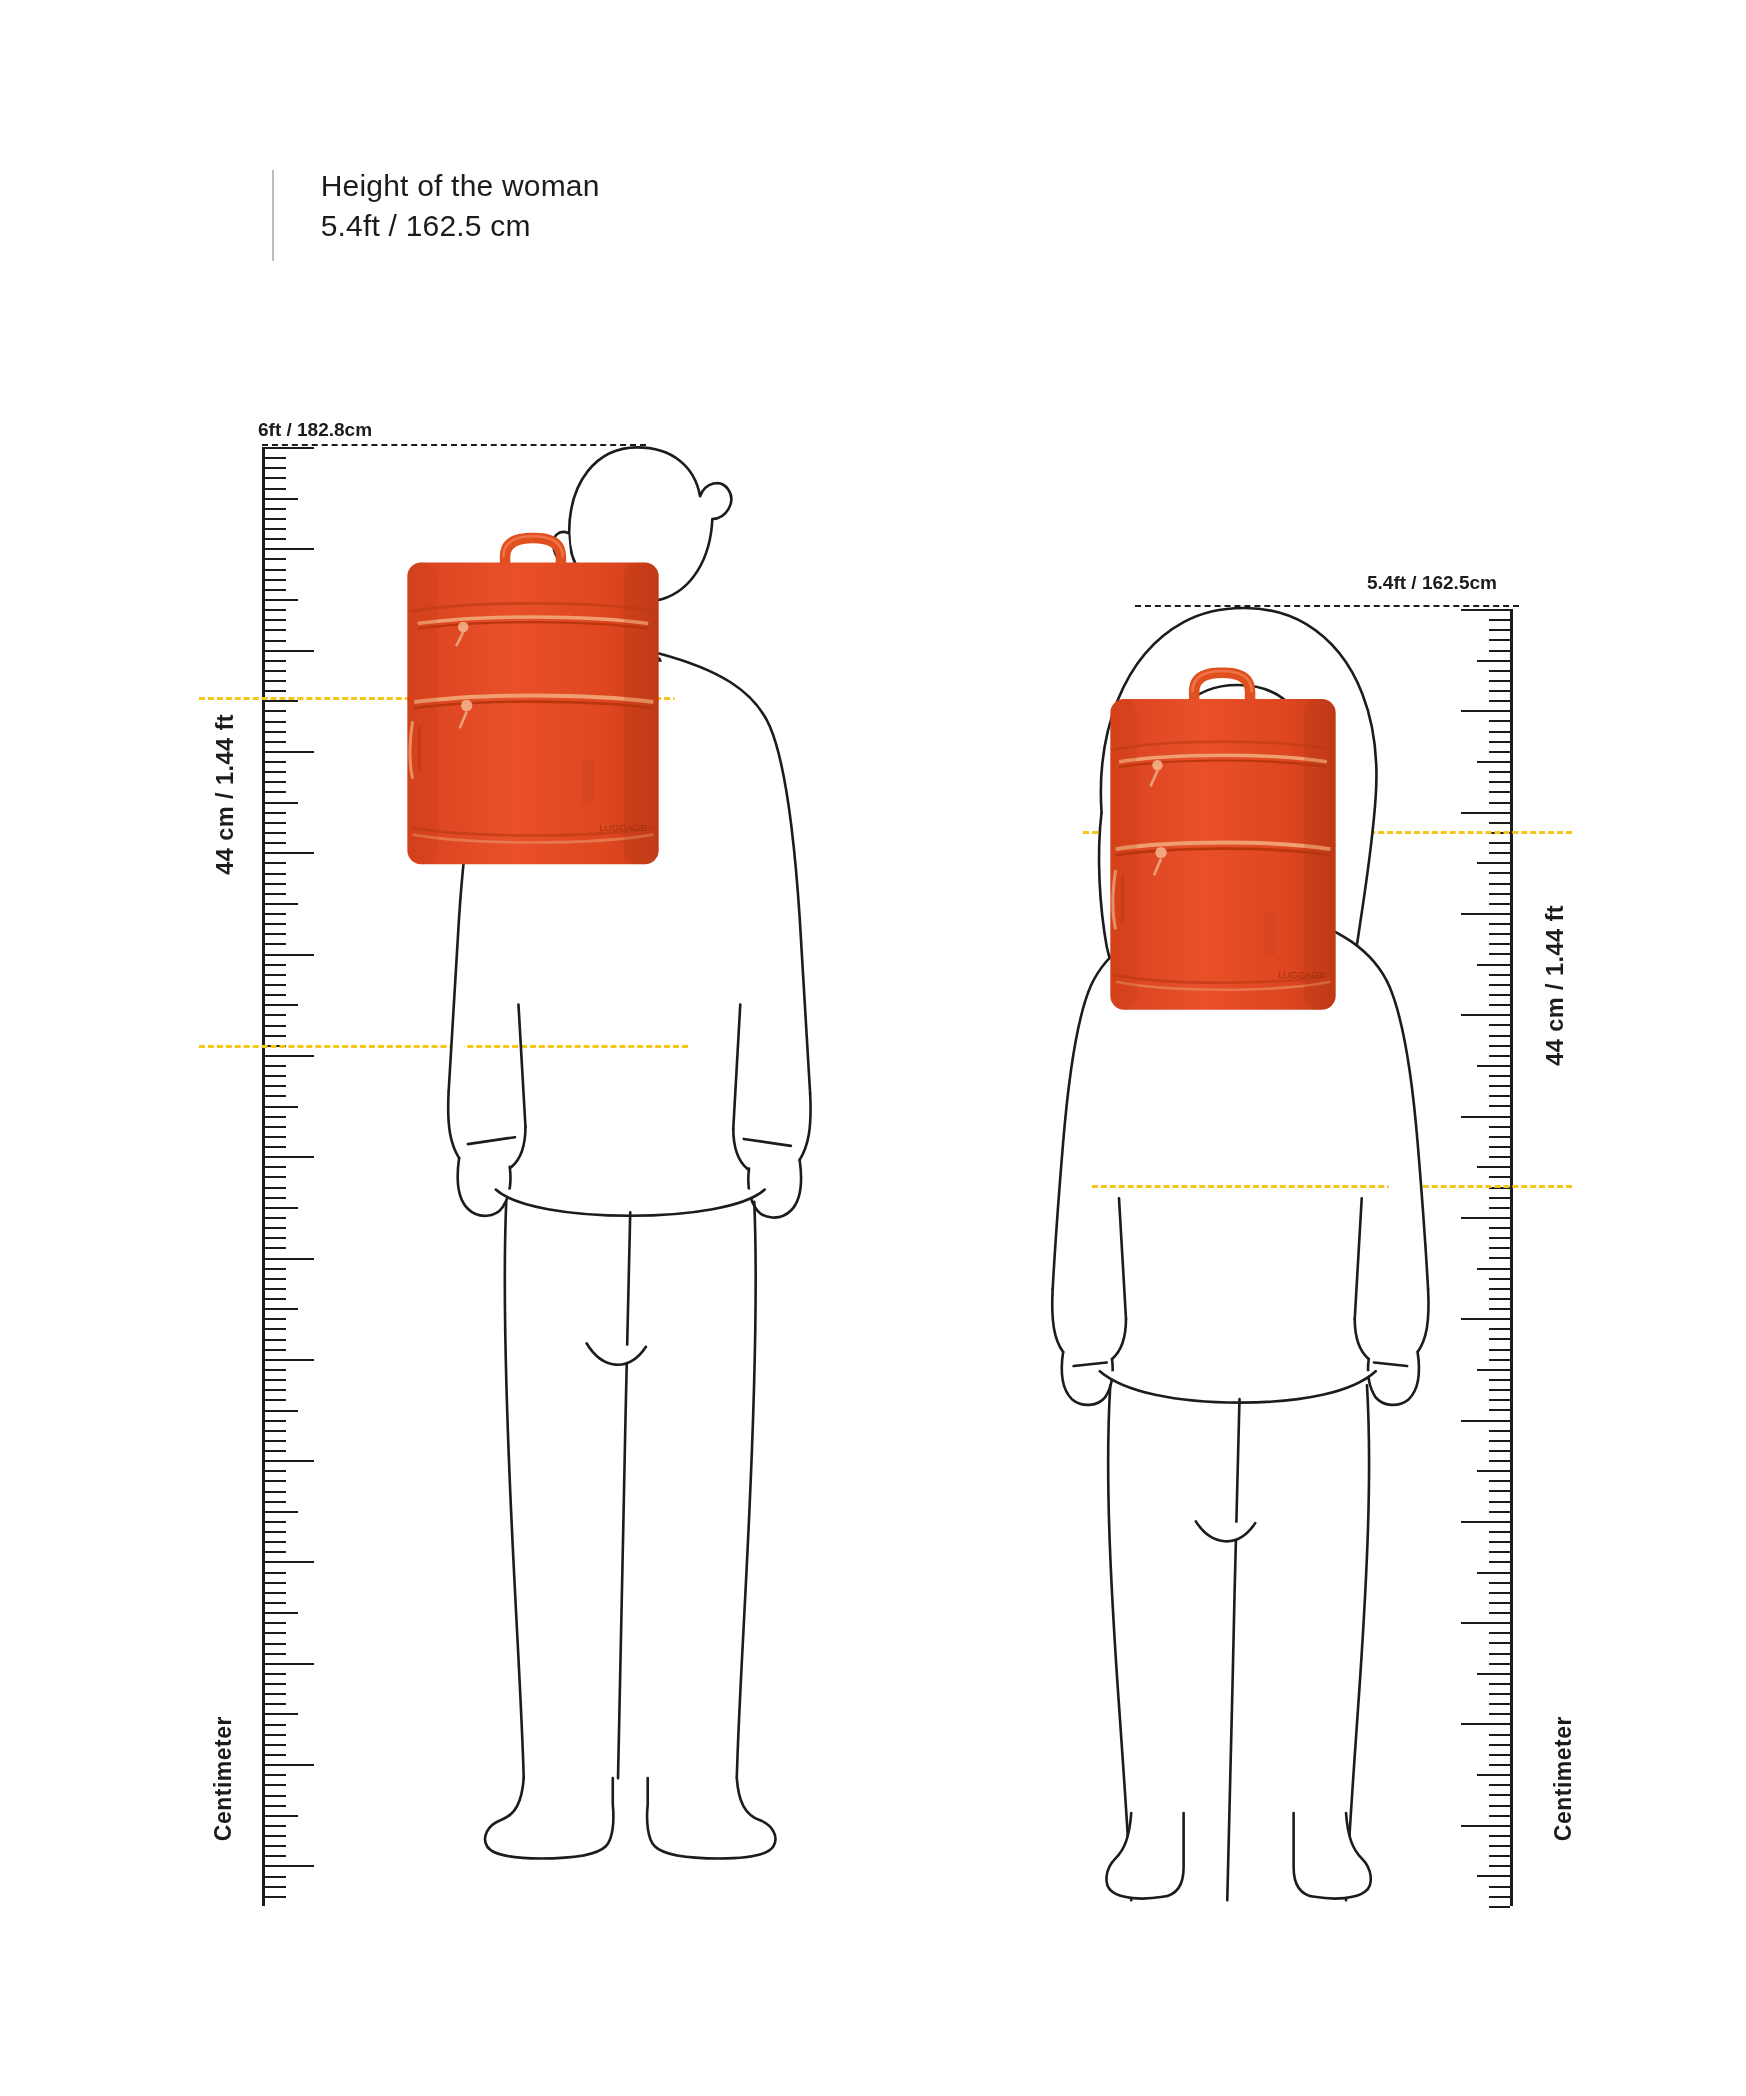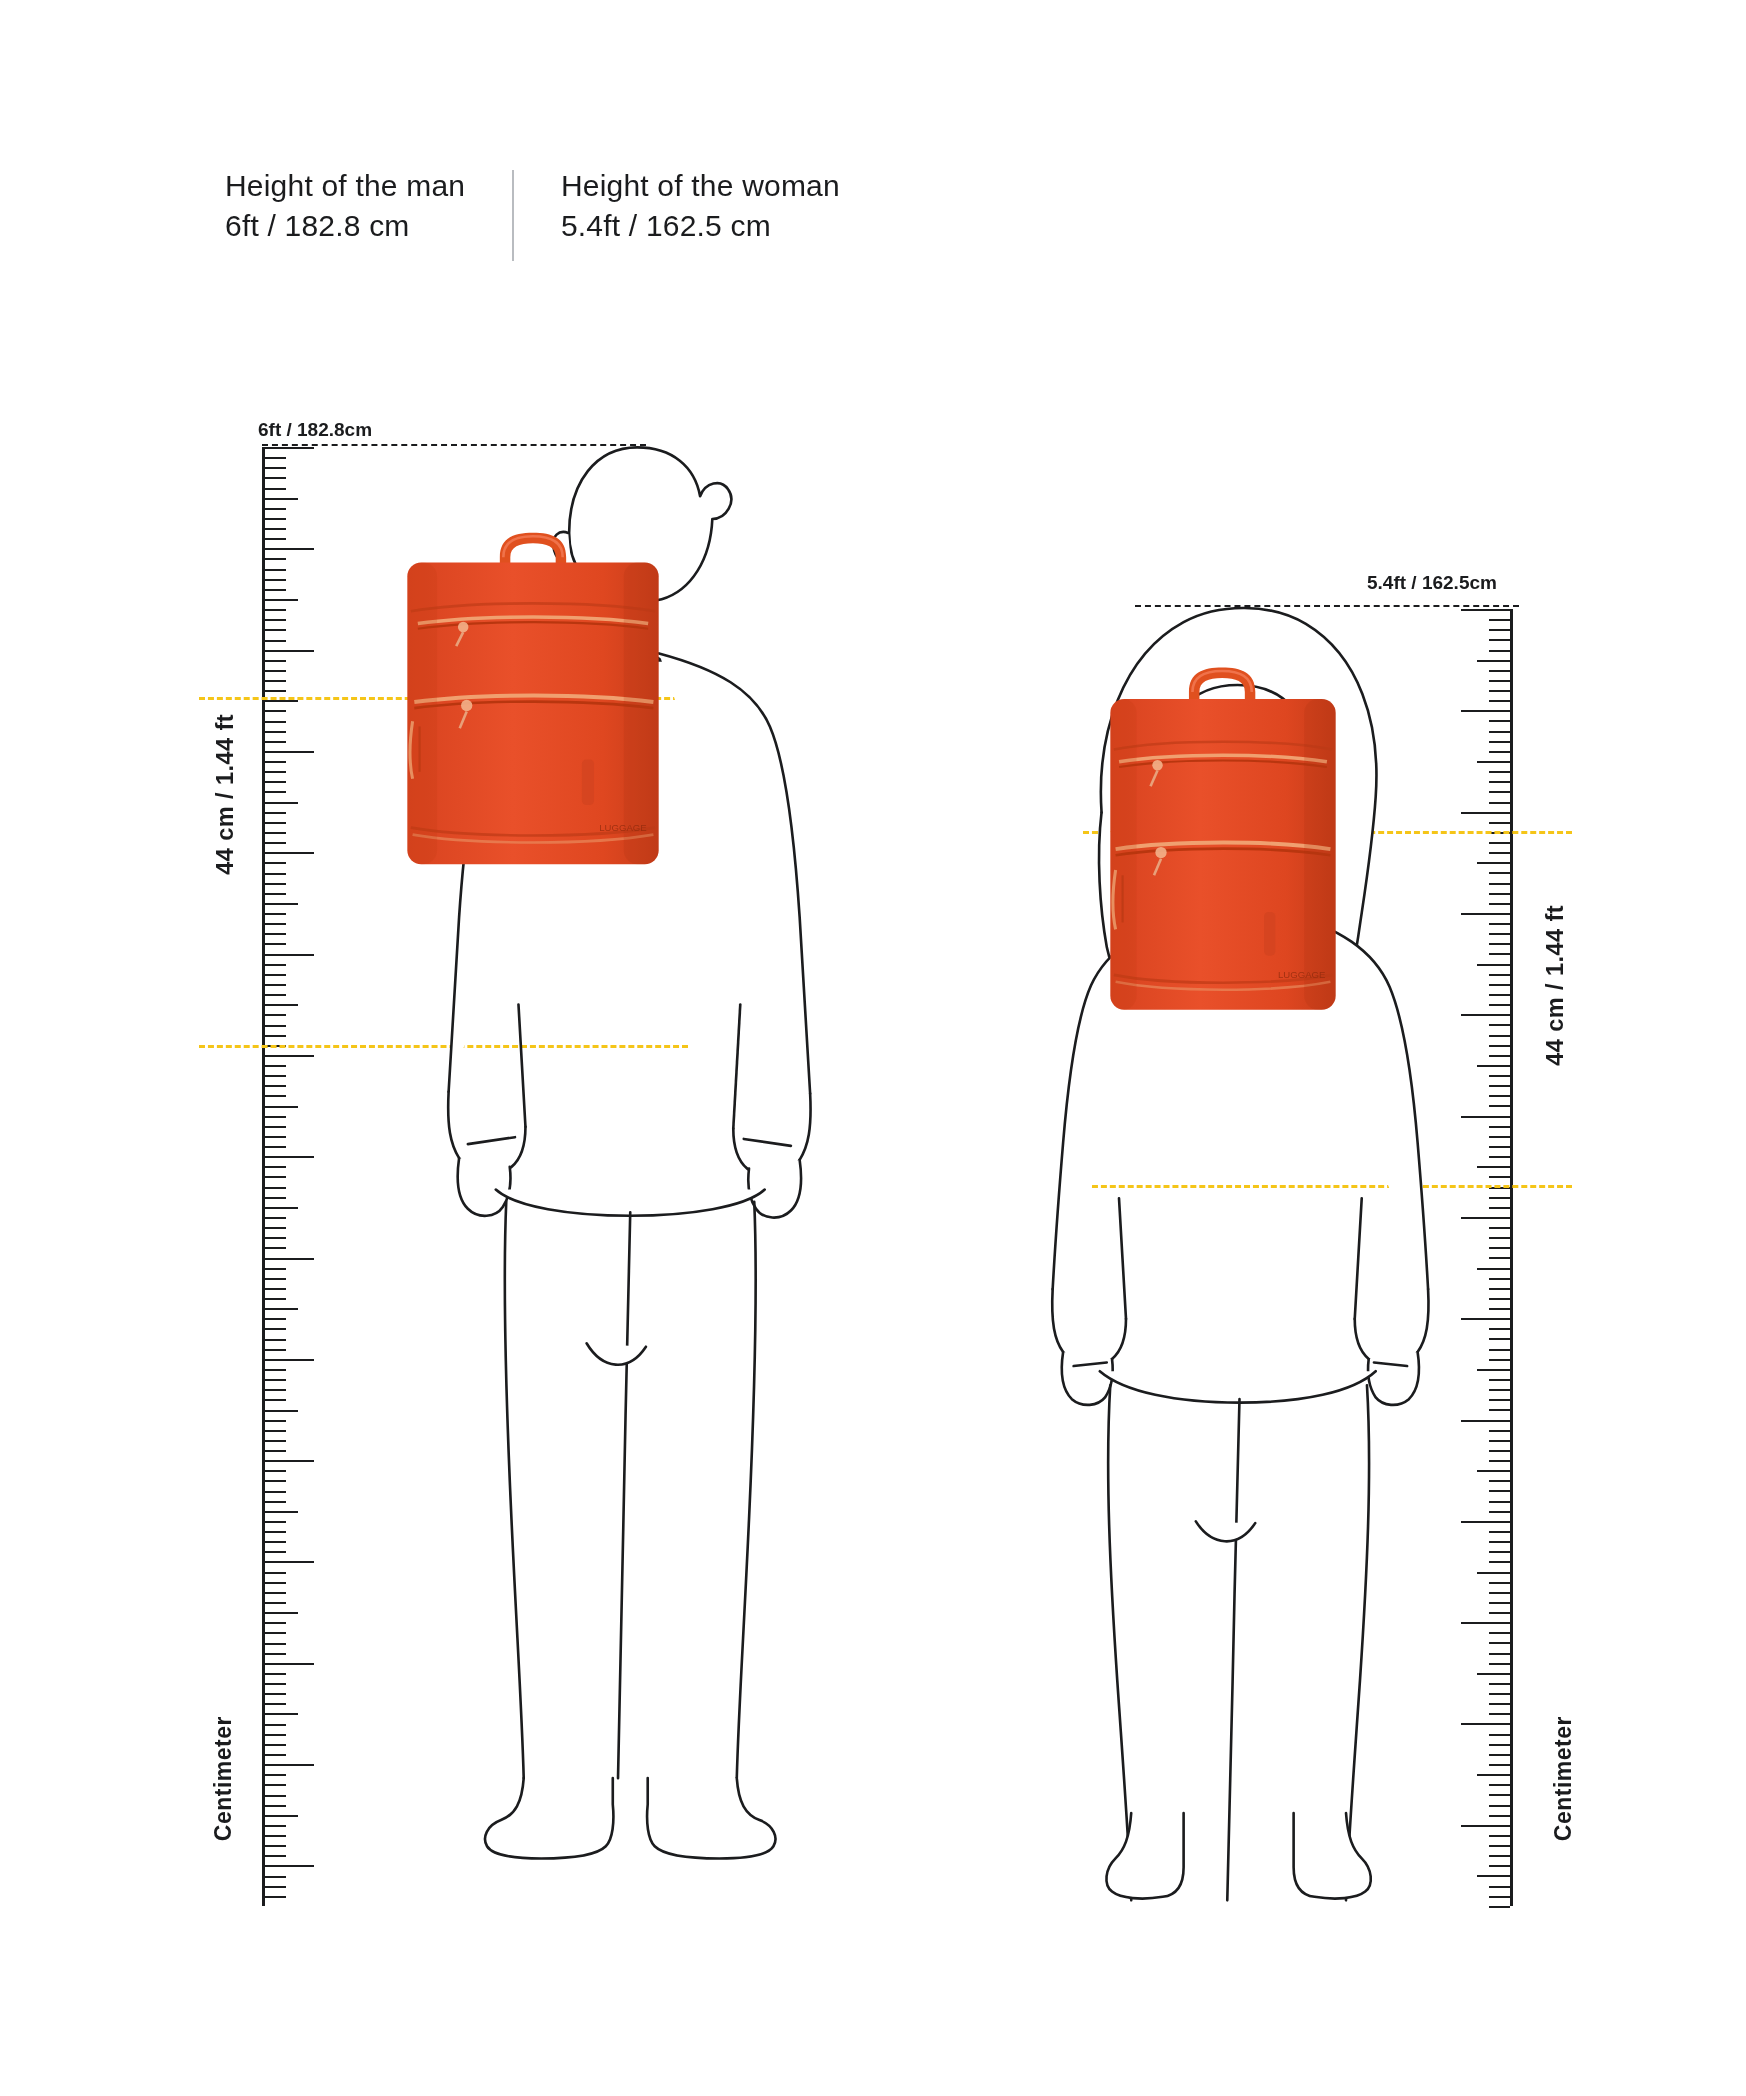--- a/index.html
+++ b/index.html
@@ -113,24 +113,20 @@
   
   .backpack {
     position: absolute;
   }
   .backpack svg { display: block; }
 </style>
 </head>
 <body>
 
 <div class="header">
-  <div class="header-block">
-    <div class="header-line">Height of the man</div>
-    <div class="header-line">6ft / 182.8 cm</div>
-  </div>
   <div class="header-divider"></div>
   <div class="header-block">
     <div class="header-line">Height of the woman</div>
     <div class="header-line">5.4ft / 162.5 cm</div>
   </div>
 </div>
 
 <div class="top-callout" style="left:262px; top:444px; width:384px;"></div>
 <div class="callout-text" style="left:258px; top:419px;">6ft / 182.8cm</div>
 

